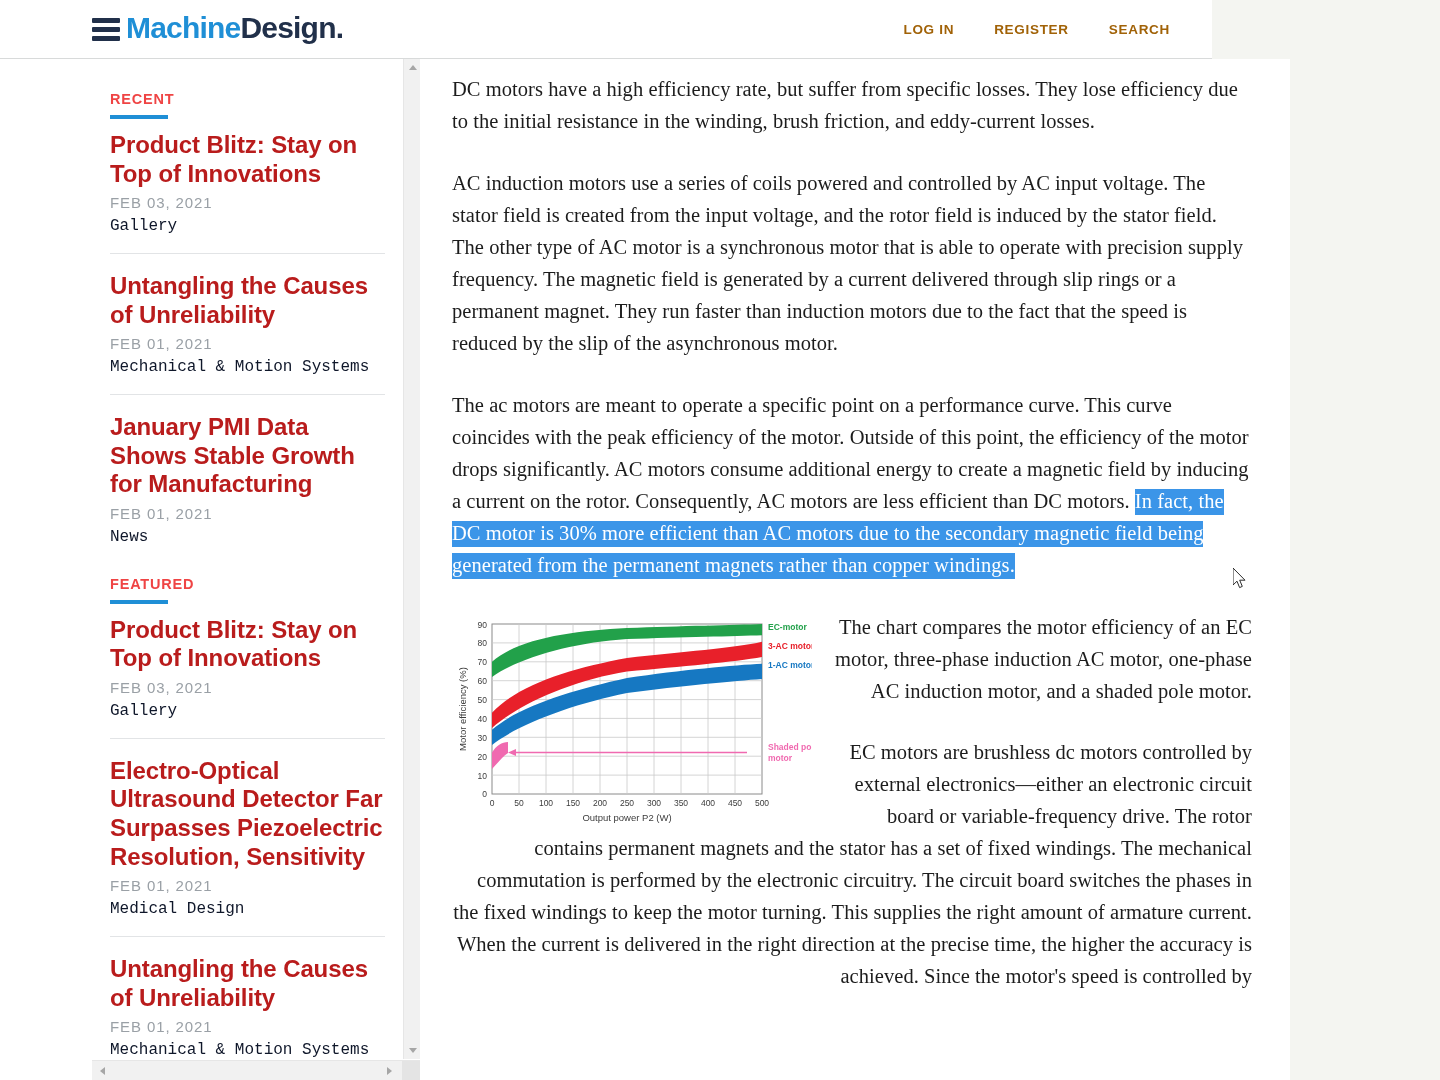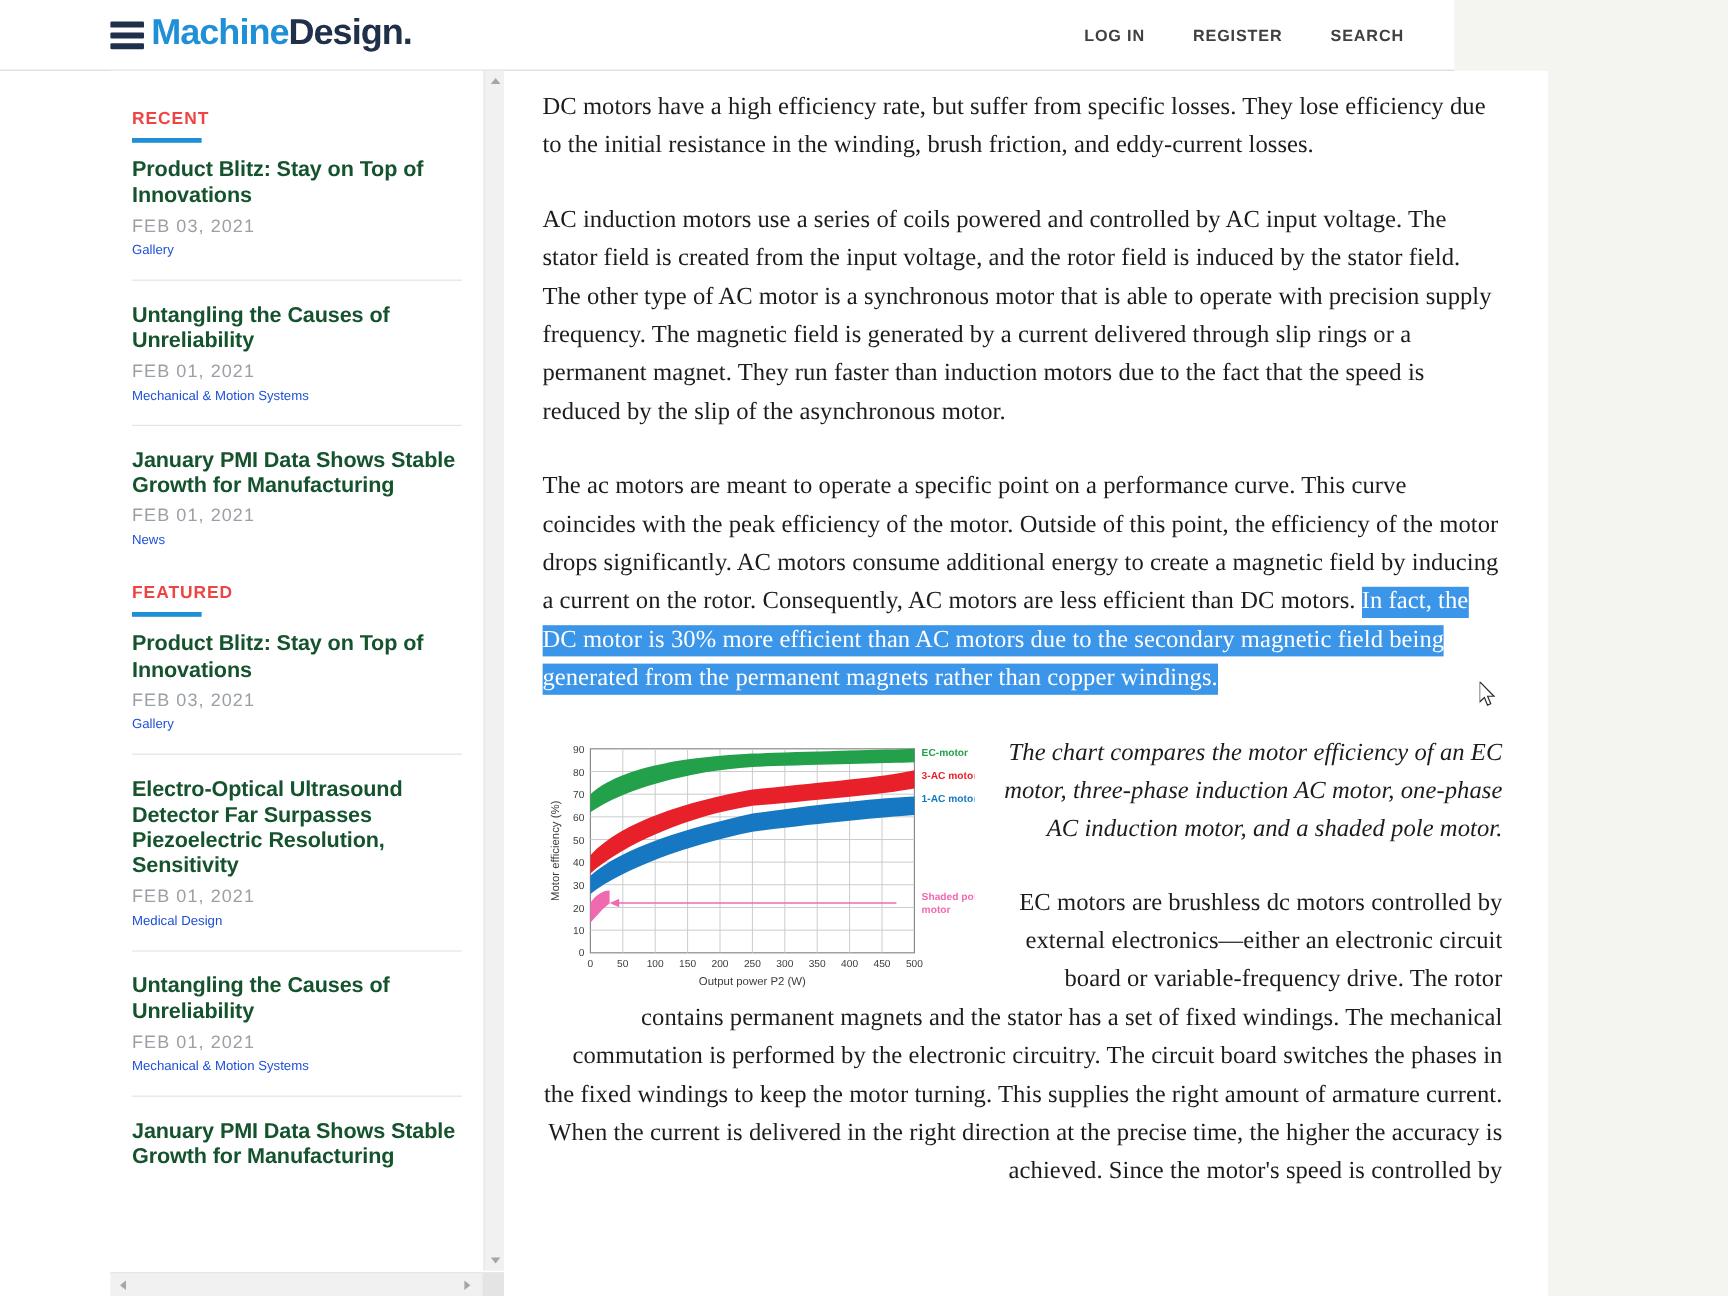--- a/index.html
+++ b/index.html
@@ -36,21 +36,21 @@
   }
   .brand .b1 { color: #1f8fd6; }
   .brand .b2 { color: #21304a; }
   .brand .dot { color: #21304a; font-size: 30px; }
 
   .header-nav {
     position: absolute; right: 0; top: 0; height: 59px;
     display: flex; align-items: center;
   }
   .header-nav a {
-    color: #404040; text-decoration: none;
+    color: #a16207; text-decoration: none;
     font-size: 13.5px; font-weight: bold; letter-spacing: 0.7px;
     margin-right: 0; padding: 0 20px;
   }
   .header-nav a:last-child { padding-right: 42px; }
 
   
   .page-bg {
     position: absolute; top: 59px; left: 0;
     width: 1440px; height: 1021px;
     background: #f4f5f1;
@@ -78,29 +78,29 @@
     font-size: 14.5px; font-weight: bold; color: #ef4444;
     letter-spacing: 0.8px; margin: 0;
     padding-top: 32px;
   }
   .sec-underline {
     width: 58px; height: 4px; background: #1f8fd6;
     margin-top: 8px; margin-bottom: 12px;
   }
   .news-item { padding: 0 0 0 0; }
   .news-item .title {
-    font-size: 18px; font-weight: bold; color: #14532d;
+    font-size: 24px; font-weight: bold; color: #b91c1c;
     line-height: 1.19; margin: 0 0 6px 0; letter-spacing: -0.1px;
   }
   .news-item .date {
     font-size: 15px; color: #9aa0a6; letter-spacing: 0.9px;
     margin: 0 0 6px 0;
   }
   .news-item .cat {
-    font-size: 11px; color: #1d4ed8; margin: 0;
+    font-size: 16px; color: #0f172a; margin: 0; font-family: Liberation Mono, monospace;
   }
   .divider {
     border-bottom: 1px solid #e2e4e6;
     margin: 18px 0 18px 0;
   }
 
   
   .sb-vtrack {
     position: absolute; top: 0; right: 0;
     width: 17px; height: 1000px;
@@ -174,21 +174,20 @@
 
   
   .figure-block { position: relative; text-align: right; }
   .figure {
     float: left;
     width: 360px;
     margin: 0 18px 4px 0;
   }
   .fig-caption {
     font-family: "Liberation Serif", serif;
-    font-style: italic;
     font-size: 20.5px; line-height: 1.56; color: #1c1c1c;
     margin: 0 0 30px 0;
   }
 
   .chart-svg { display: block; }
 
   
   .cursor {
     position: absolute; left: 1233px; top: 568px;
     width: 14px; height: 21px;

